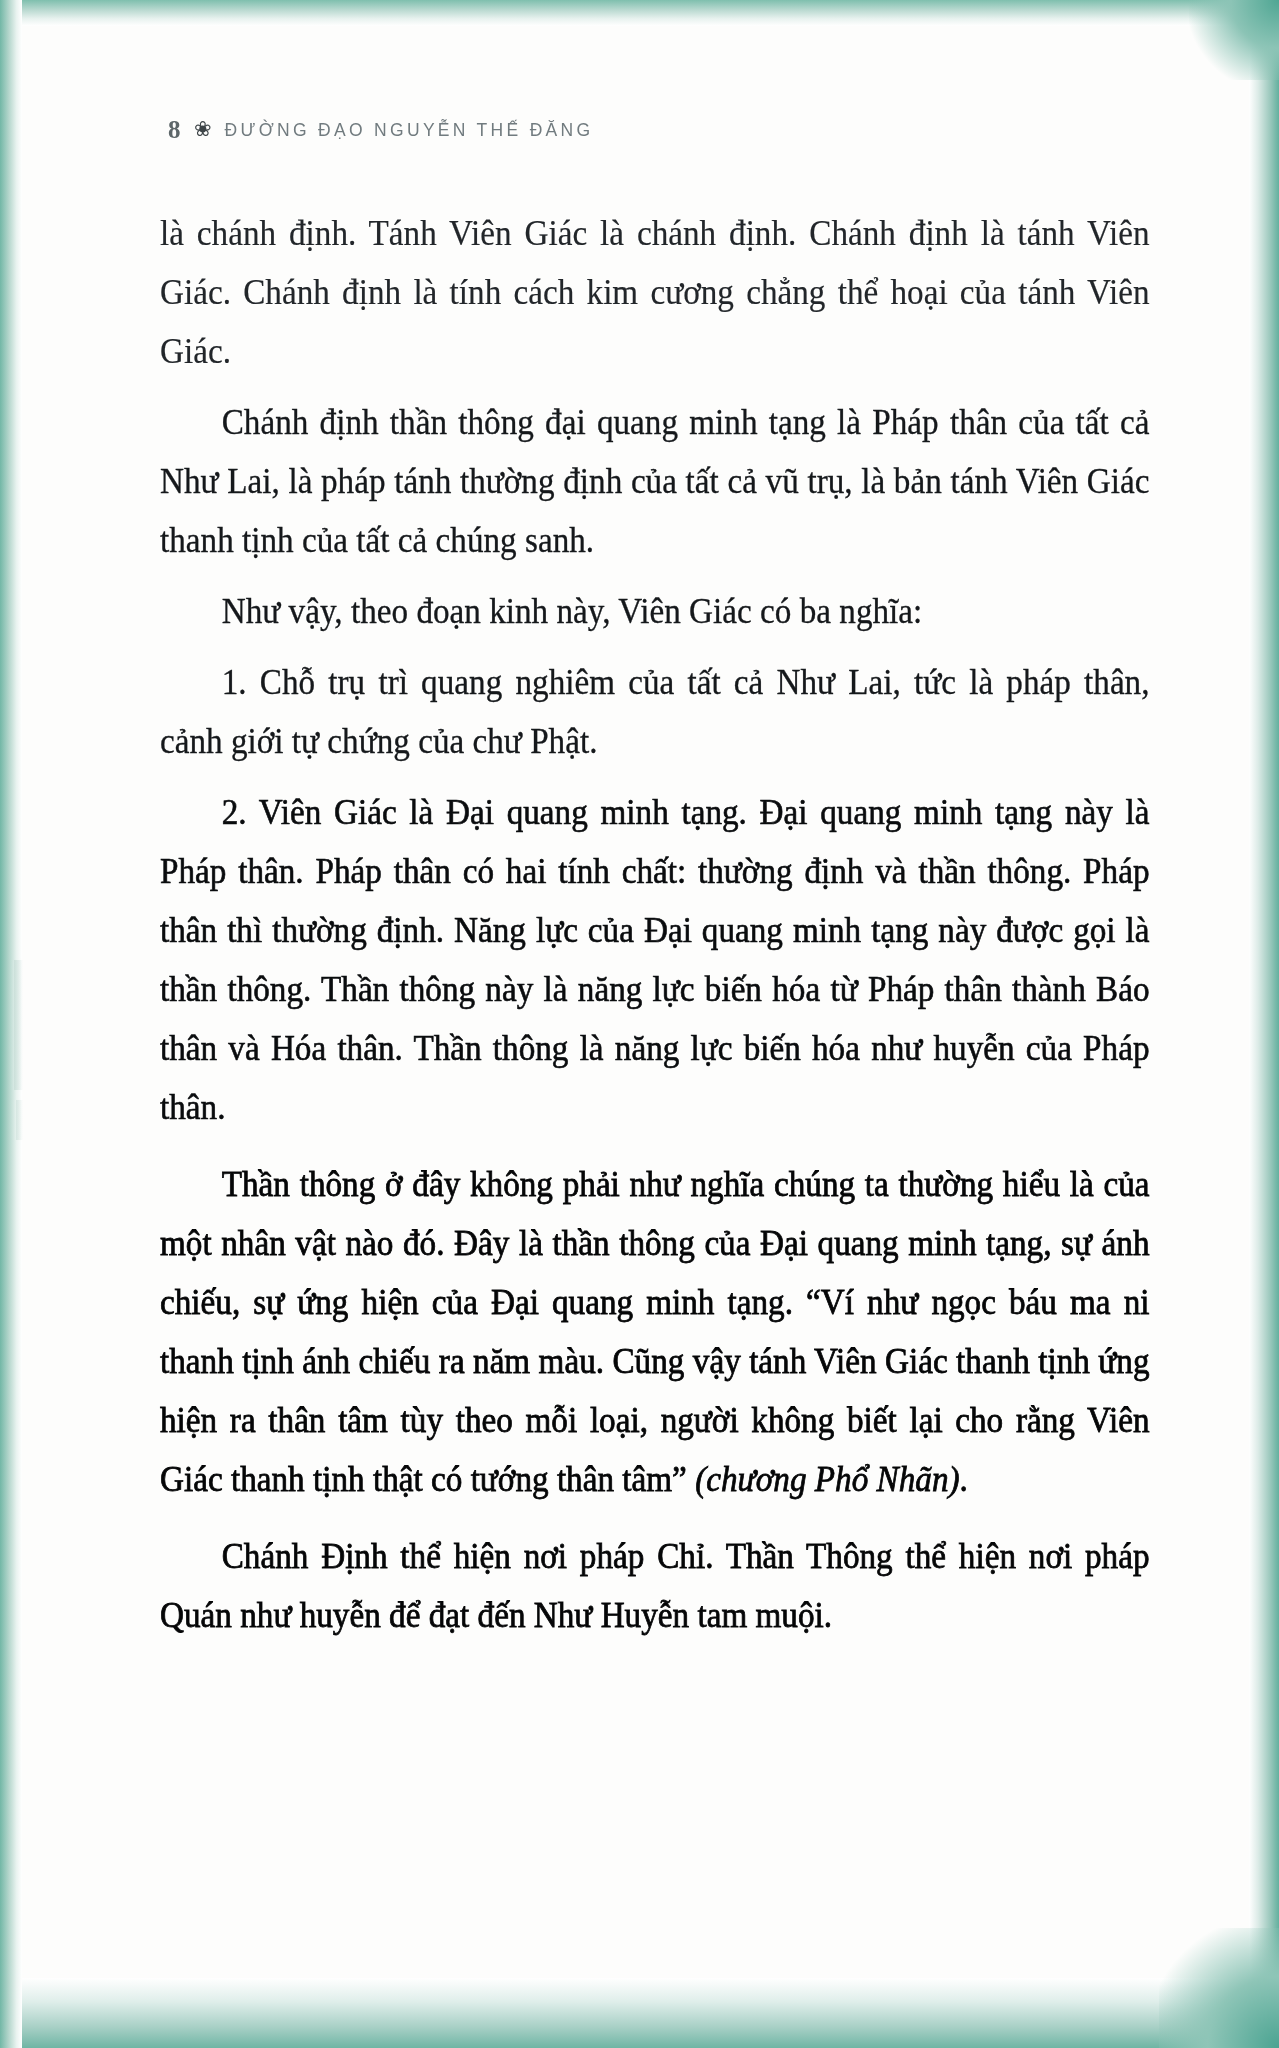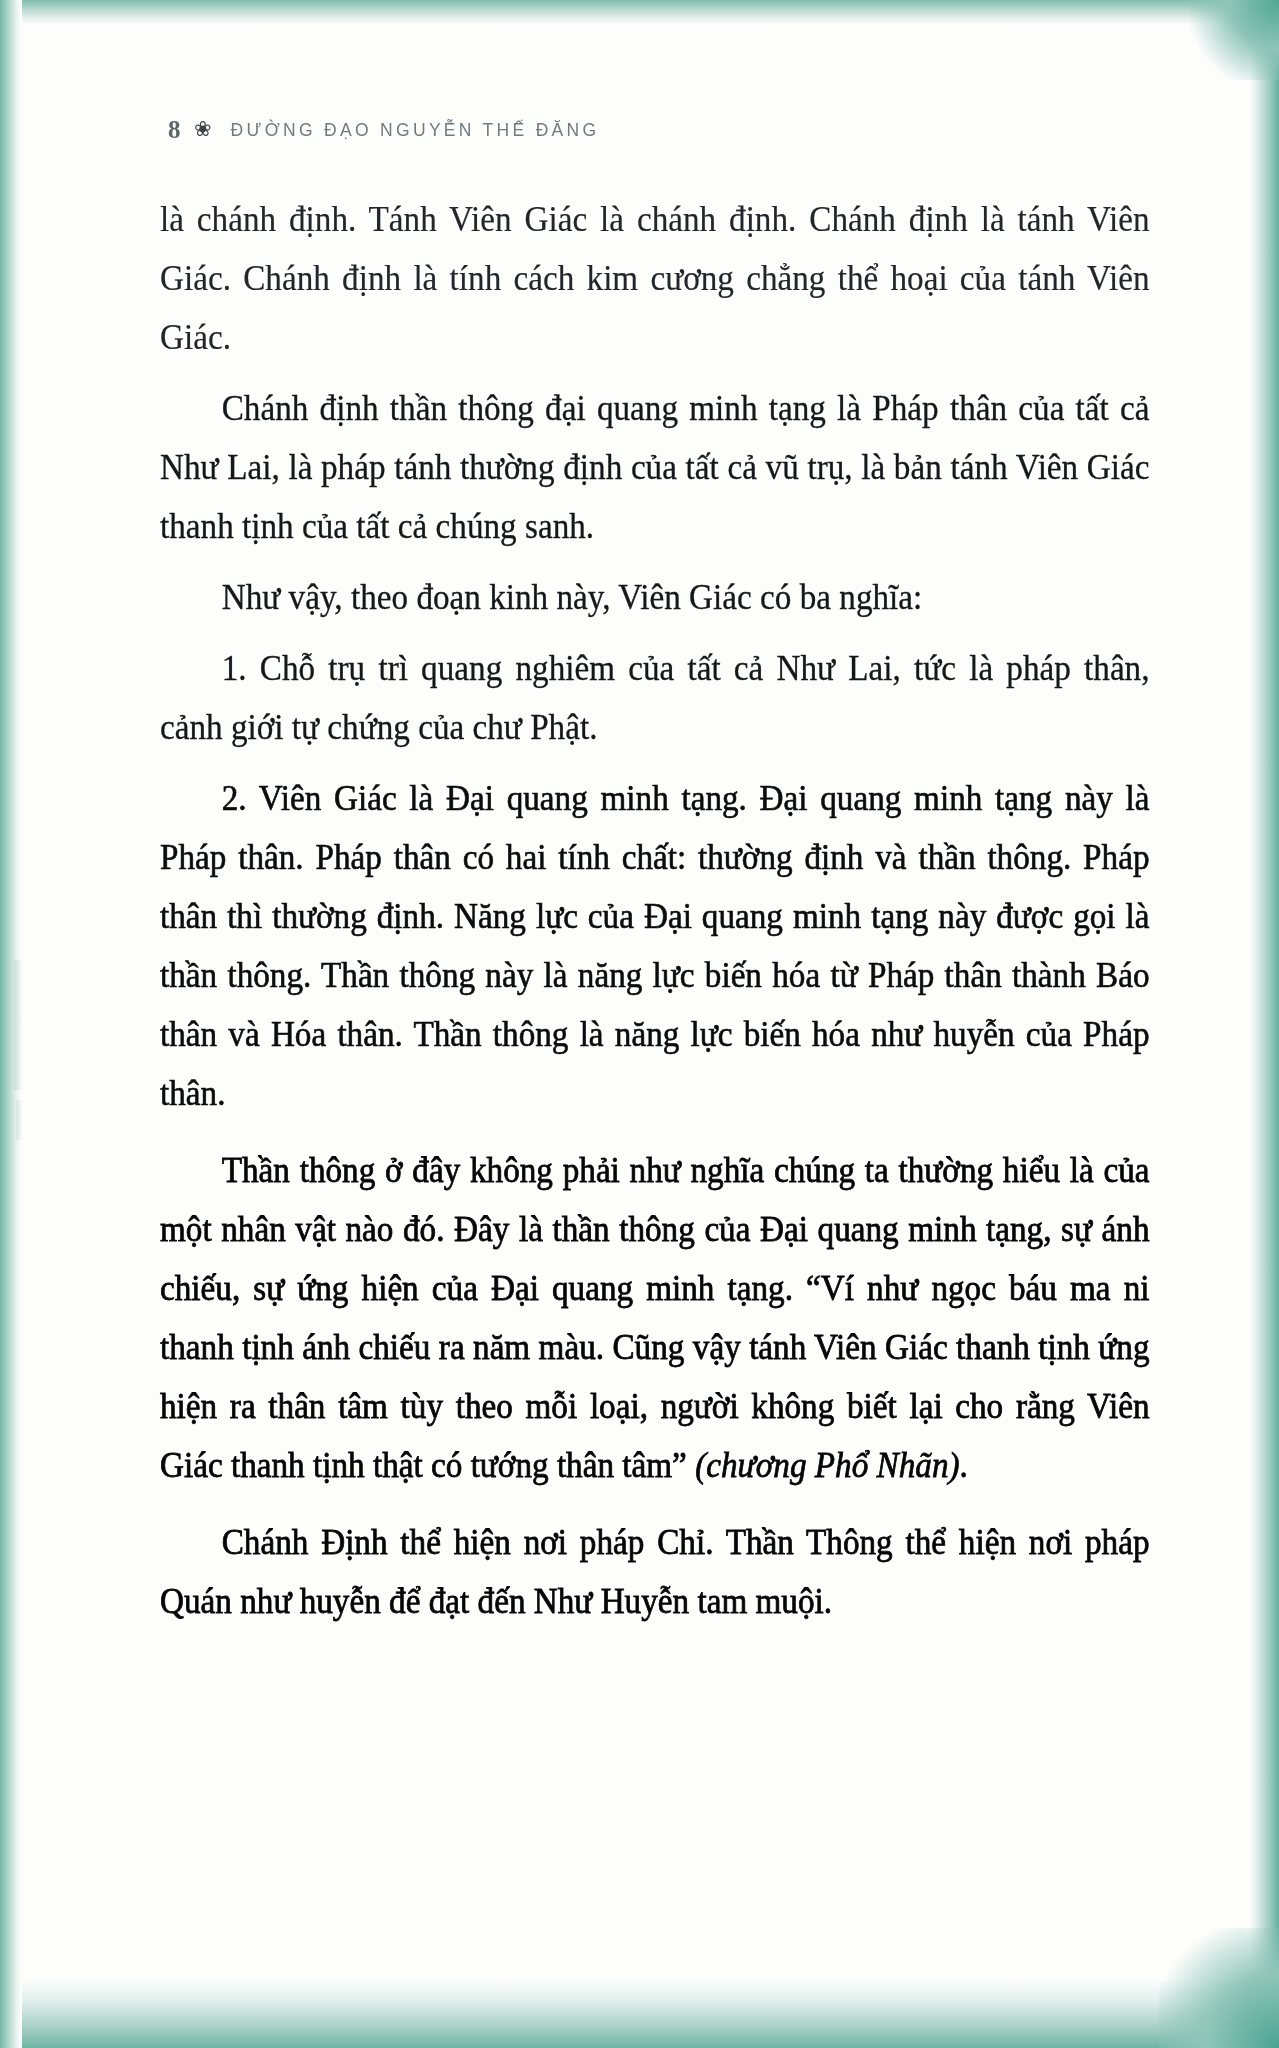--- a/index.html
+++ b/index.html
@@ -88,28 +88,27 @@
     color: #3d4447;
     position: relative;
     top: -1px;
   }
   .rh-title {
     font-family: "Liberation Sans", "DejaVu Sans", sans-serif;
     font-size: 17.5px;
     letter-spacing: 3.3px;
     font-weight: 500;
     color: #717b7f;
-    margin-left: 6px;
   }
 
   
   .text-block {
     position: absolute;
     left: 160px;
-    top: 190px;
+    top: 204px;
     width: 990px;
   }
 
   .para {
     margin: 0 0 2px 0;
     text-align: justify;
     text-justify: inter-word;
     font-size: 35.5px;
     line-height: 59px;
     color: #16191b;

